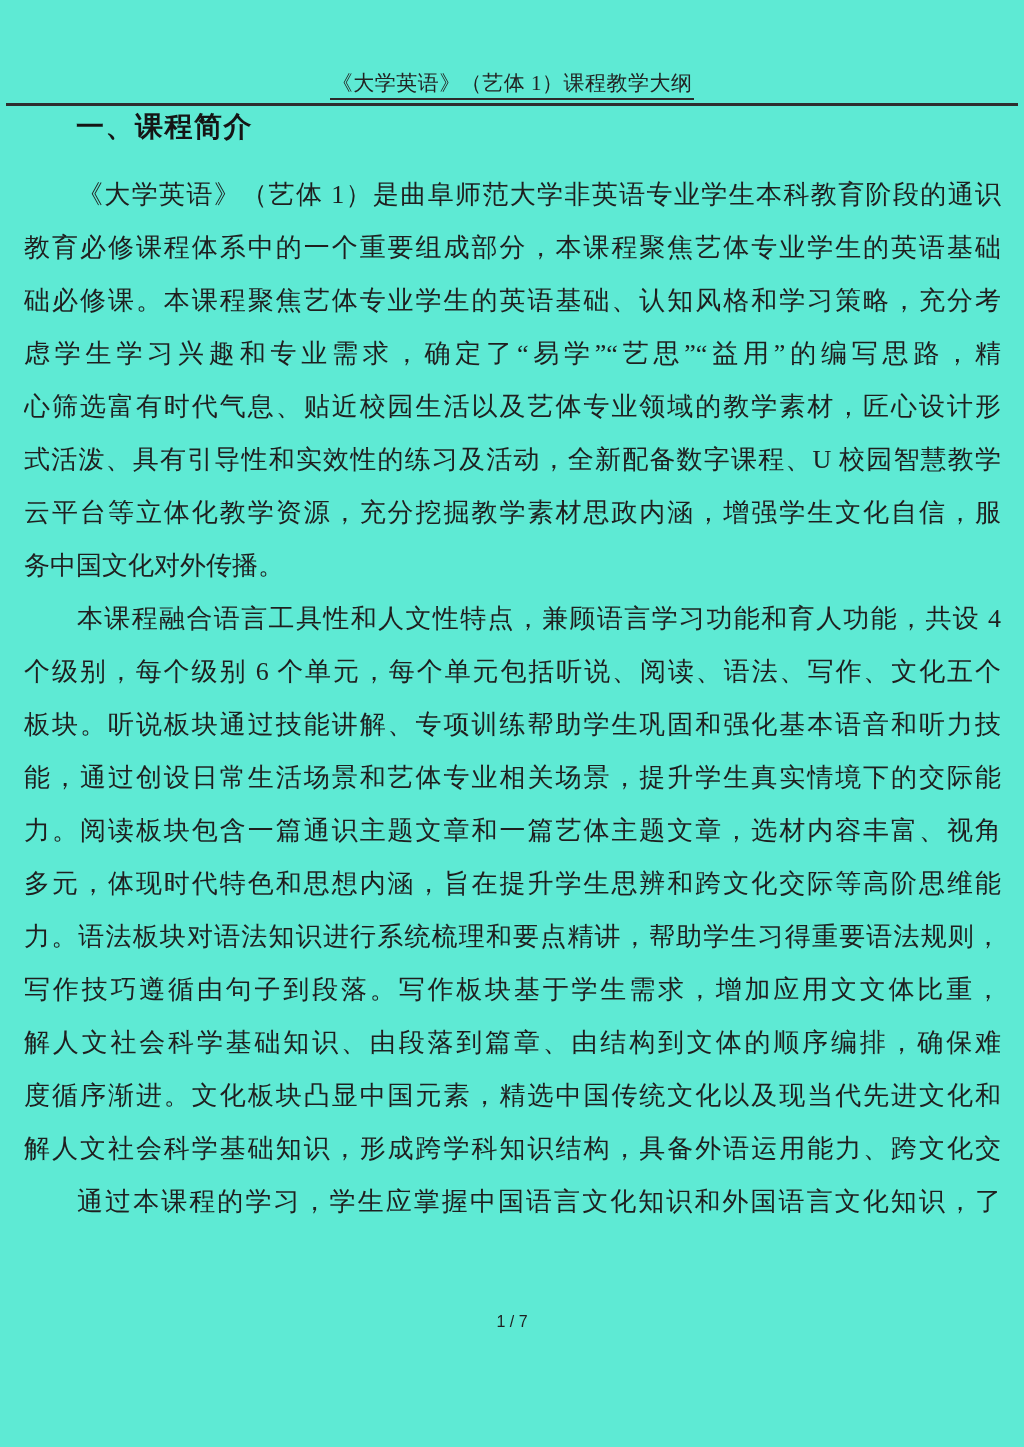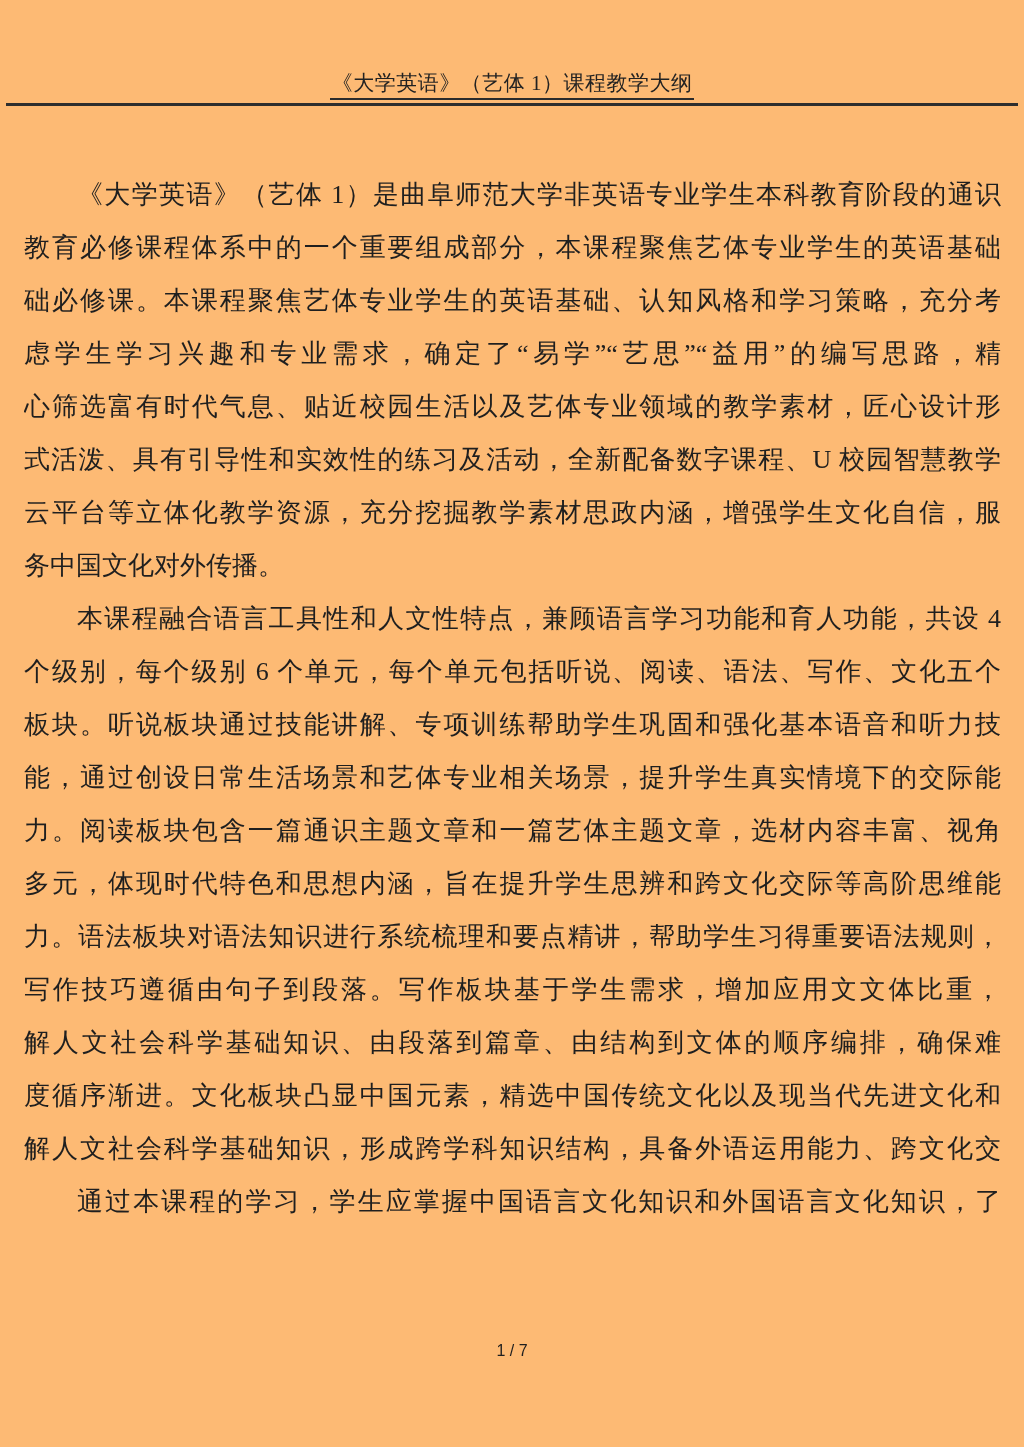--- a/index.html
+++ b/index.html
@@ -4,21 +4,21 @@
 <style>
   html, body {
     margin: 0;
     padding: 0;
     background: #ffffff;
   }
   .page {
     position: relative;
     width: 1024px;
     height: 1447px;
-    background: #fdba74;
+    background: #5eead4;
     color: #1c1c1c;
     font-family: "Liberation Serif", "DejaVu Serif", serif;
     overflow: hidden;
   }
   .doc-title {
     position: absolute;
     top: 70px;
     left: 0;
     width: 100%;
     text-align: center;
@@ -71,41 +71,42 @@
     overflow: hidden;
   }
   .line.indent {
     padding-left: 53px;
   }
   .line.end {
     text-align-last: left;
   }
   .page-footer {
     position: absolute;
-    top: 1341px;
+    top: 1312px;
     left: 0;
     width: 100%;
     text-align: center;
     font-family: "Liberation Sans", "DejaVu Sans", sans-serif;
     font-size: 16px;
     line-height: 20px;
     color: #1f1f1f;
   }
 </style>
 </head>
 <body>
 
 <div class="page">
 
   <div class="doc-title">
     <span class="title-text">《大学英语》（艺体 1）课程教学大纲</span>
   </div>
 
   <div class="header-rule"></div>
 
+  <h1 class="section-heading">一、课程简介</h1>
 
   <div class="content">
 
     <div class="para">
       <div class="line indent">《大学英语》（艺体 1）是曲阜师范大学非英语专业学生本科教育阶段的通识</div>
       <div class="line">教育必修课程体系中的一个重要组成部分，本课程聚焦艺体专业学生的英语基础</div>
       <div class="line">础必修课。本课程聚焦艺体专业学生的英语基础、认知风格和学习策略，充分考</div>
       <div class="line">虑学生学习兴趣和专业需求，确定了“易学”“艺思”“益用”的编写思路，精</div>
       <div class="line">心筛选富有时代气息、贴近校园生活以及艺体专业领域的教学素材，匠心设计形</div>
       <div class="line">式活泼、具有引导性和实效性的练习及活动，全新配备数字课程、U 校园智慧教学</div>

